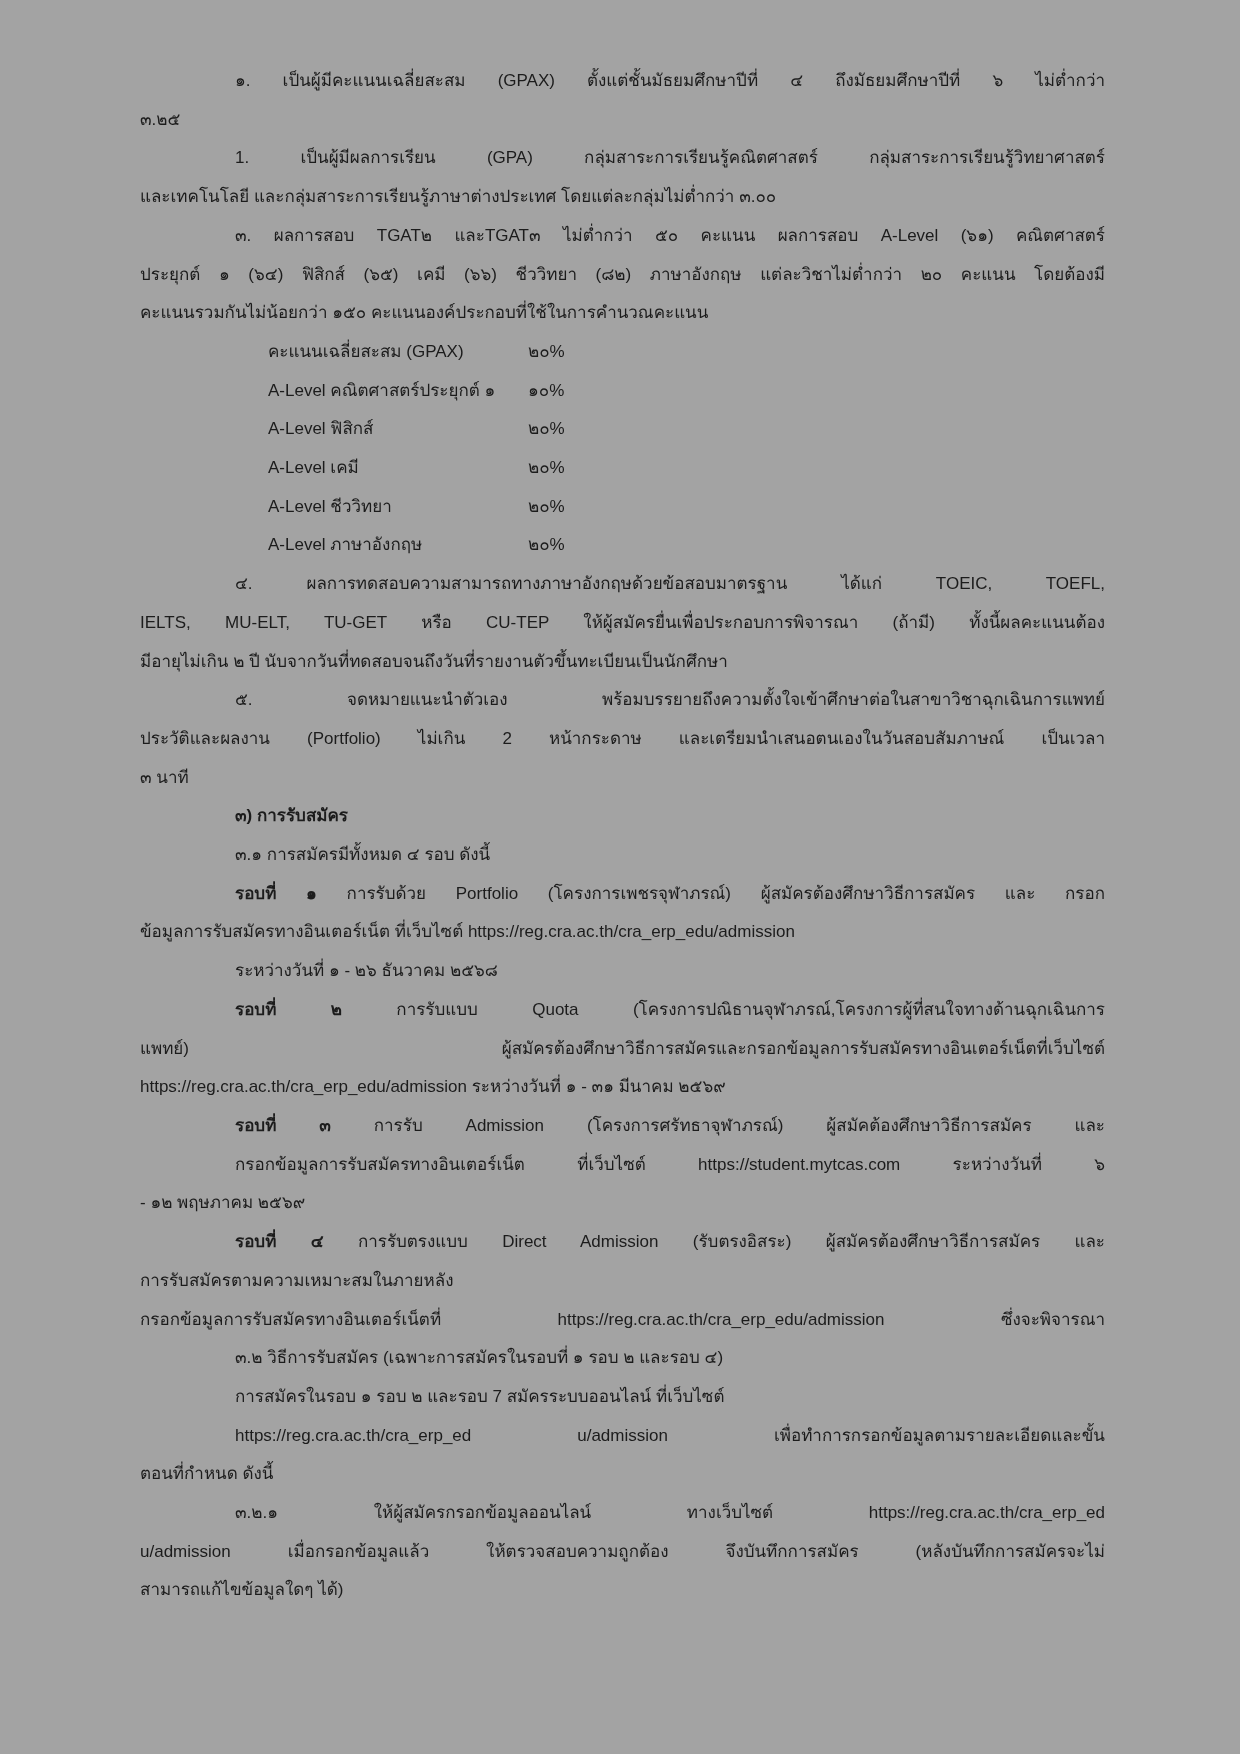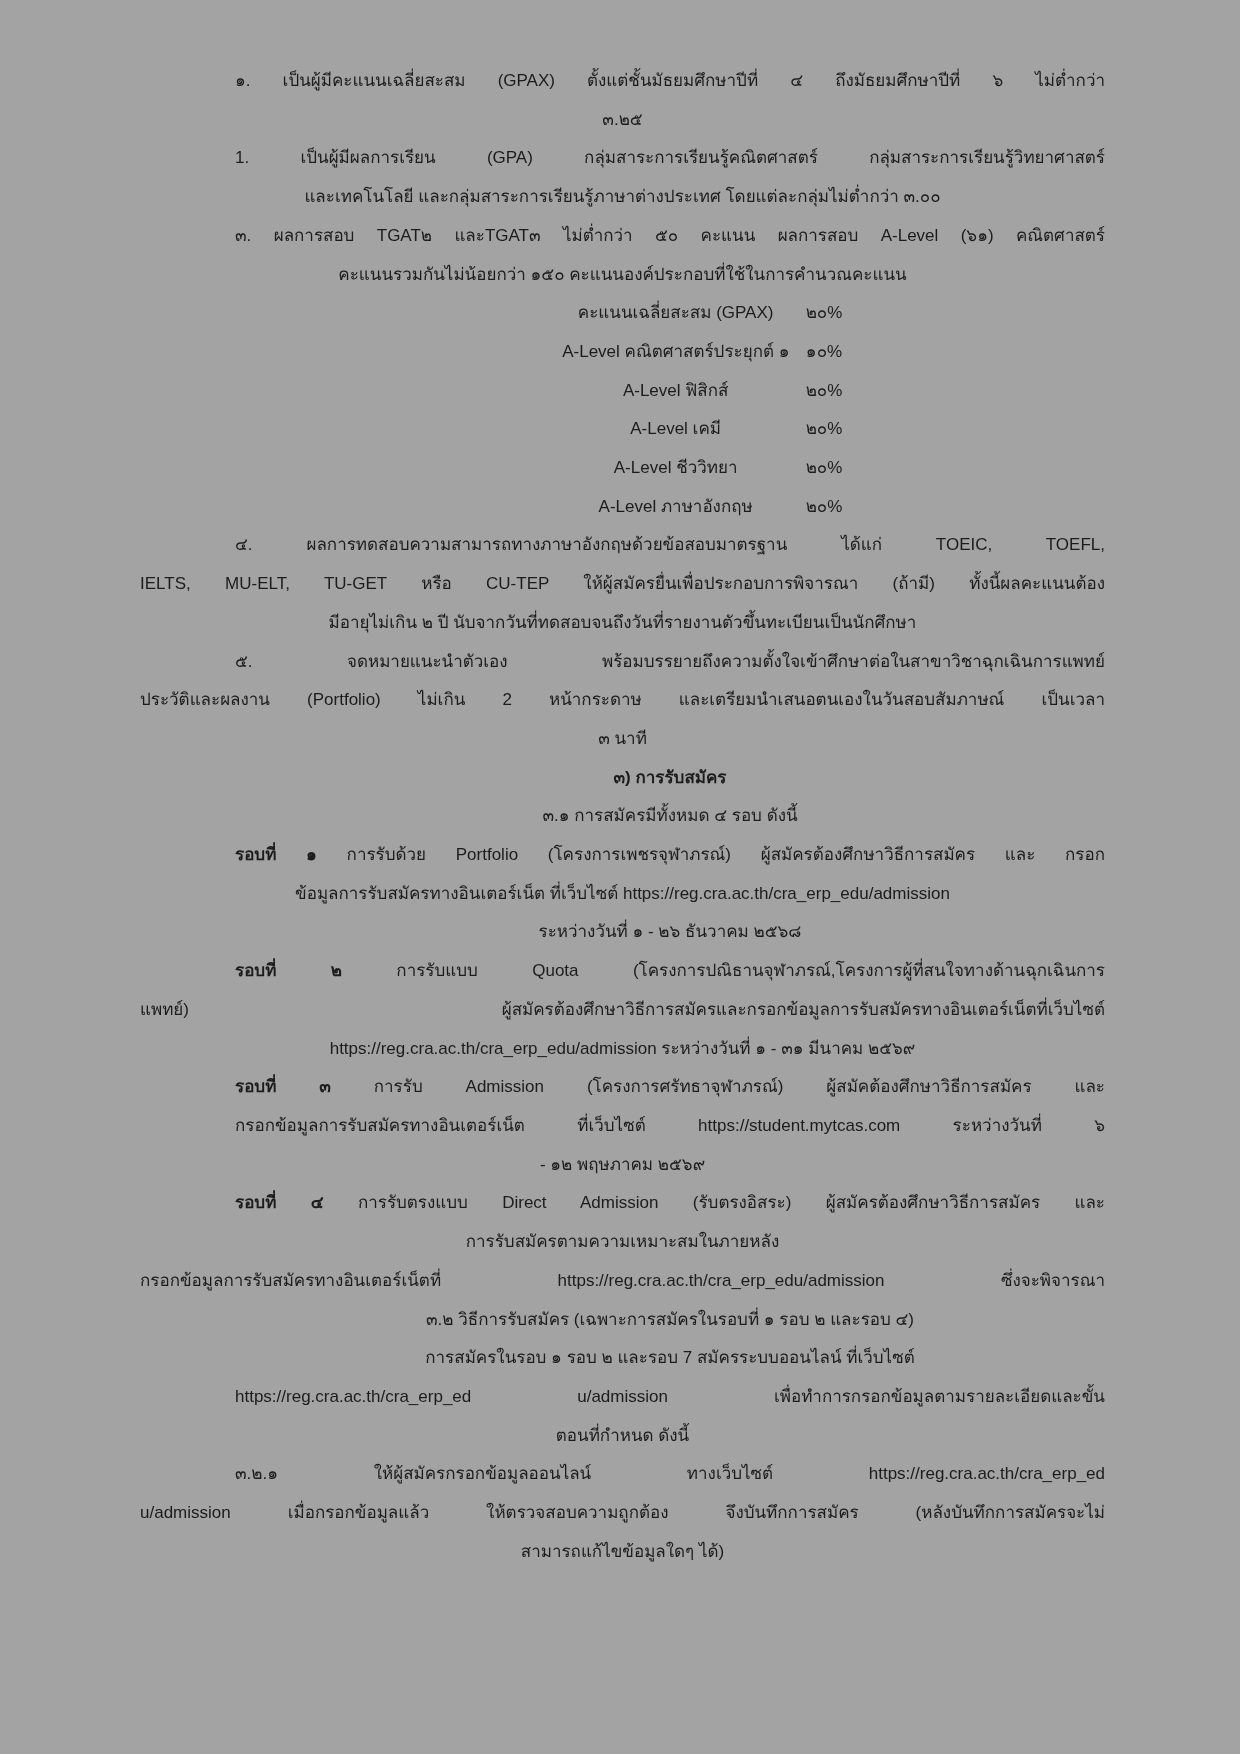--- a/index.html
+++ b/index.html
@@ -14,40 +14,41 @@
   }
   .doc {
     padding: 62px 135px 0 140px;
     font-size: 17px;
   }
   .line {
     line-height: 38.7px;
     min-height: 38.7px;
     max-height: 38.8px;
     overflow: hidden;
-    text-align: center;
+    text-align: left;
     white-space: normal;
   }
   .line.indent { text-indent: 95px; }
   .line.justify { text-align: justify; text-align-last: justify; }
   .line.heading { font-weight: bold; }
   .b { font-weight: bold; }
   .score-row { padding-left: 128px; }
-  .score-label { display: inline-block; min-width: 260px; margin-left: 15px; }
+  .score-label { display: inline-block; min-width: 260px; }
 </style>
 </head>
 <body>
 
 <div class="page">
   <div class="doc">
       <div class="line indent justify">๑. เป็นผู้มีคะแนนเฉลี่ยสะสม (GPAX) ตั้งแต่ชั้นมัธยมศึกษาปีที่ ๔ ถึงมัธยมศึกษาปีที่ ๖ ไม่ต่ำกว่า</div>
       <div class="line">๓.๒๕</div>
       <div class="line indent justify">1. เป็นผู้มีผลการเรียน (GPA) กลุ่มสาระการเรียนรู้คณิตศาสตร์ กลุ่มสาระการเรียนรู้วิทยาศาสตร์</div>
       <div class="line">และเทคโนโลยี และกลุ่มสาระการเรียนรู้ภาษาต่างประเทศ โดยแต่ละกลุ่มไม่ต่ำกว่า ๓.๐๐</div>
       <div class="line indent justify">๓. ผลการสอบ TGAT๒ และTGAT๓ ไม่ต่ำกว่า ๕๐ คะแนน ผลการสอบ A-Level (๖๑) คณิตศาสตร์</div>
+      <div class="line justify">ประยุกต์ ๑ (๖๔) ฟิสิกส์ (๖๕) เคมี (๖๖) ชีววิทยา (๘๒) ภาษาอังกฤษ แต่ละวิชาไม่ต่ำกว่า ๒๐ คะแนน โดยต้องมี</div>
       <div class="line">คะแนนรวมกันไม่น้อยกว่า ๑๕๐ คะแนนองค์ประกอบที่ใช้ในการคำนวณคะแนน</div>
       <div class="line score-row"><span class="score-label">คะแนนเฉลี่ยสะสม (GPAX)</span><span>๒๐%</span></div>
       <div class="line score-row"><span class="score-label">A-Level คณิตศาสตร์ประยุกต์ ๑</span><span>๑๐%</span></div>
       <div class="line score-row"><span class="score-label">A-Level ฟิสิกส์</span><span>๒๐%</span></div>
       <div class="line score-row"><span class="score-label">A-Level เคมี</span><span>๒๐%</span></div>
       <div class="line score-row"><span class="score-label">A-Level ชีววิทยา</span><span>๒๐%</span></div>
       <div class="line score-row"><span class="score-label">A-Level ภาษาอังกฤษ</span><span>๒๐%</span></div>
       <div class="line indent justify">๔. ผลการทดสอบความสามารถทางภาษาอังกฤษด้วยข้อสอบมาตรฐาน ได้แก่ TOEIC, TOEFL,</div>
       <div class="line justify">IELTS, MU-ELT, TU-GET หรือ CU-TEP ให้ผู้สมัครยื่นเพื่อประกอบการพิจารณา (ถ้ามี) ทั้งนี้ผลคะแนนต้อง</div>
       <div class="line">มีอายุไม่เกิน ๒ ปี นับจากวันที่ทดสอบจนถึงวันที่รายงานตัวขึ้นทะเบียนเป็นนักศึกษา</div>

